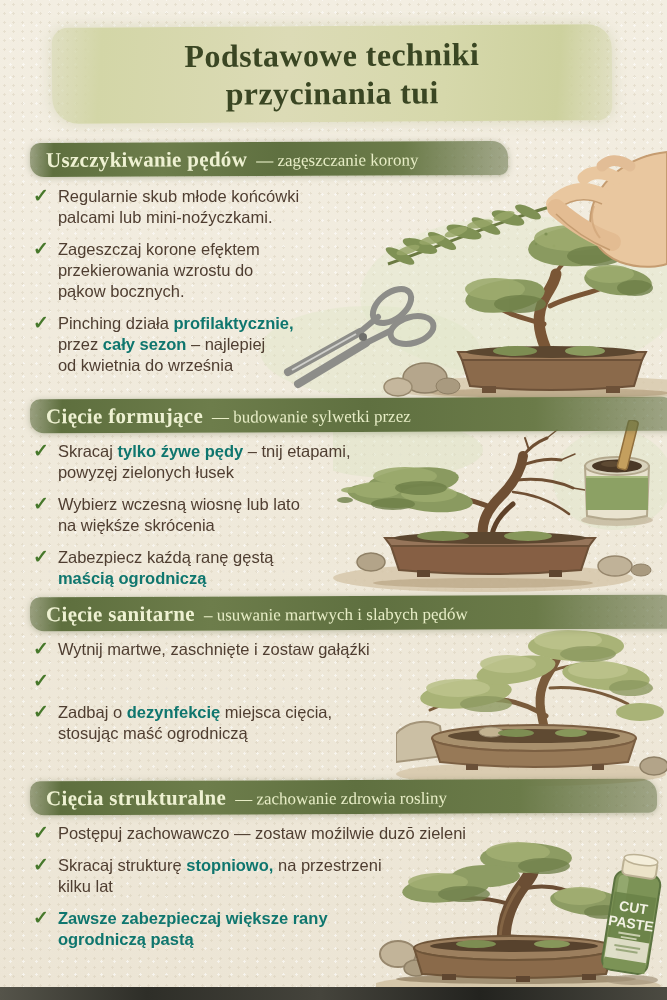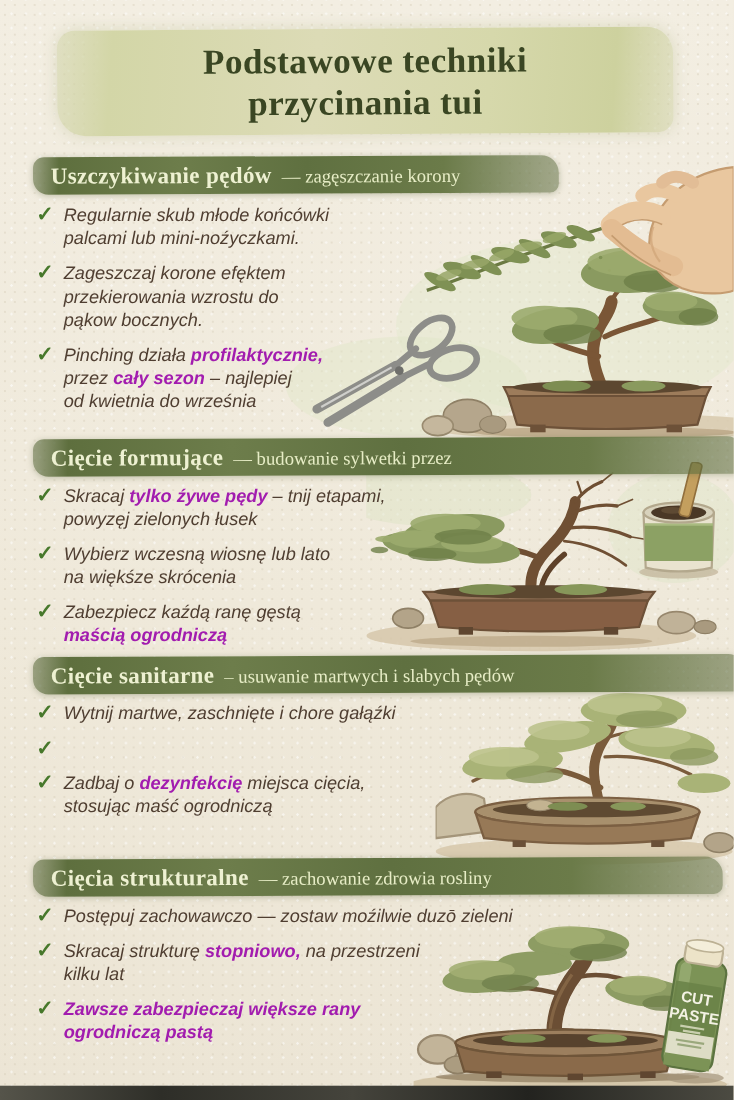--- a/index.html
+++ b/index.html
@@ -41,22 +41,22 @@
     color:#eef1d2;line-height:34px;letter-spacing:.3px;}
   .band-sub{font-family:"Liberation Serif",serif;font-size:17px;color:#e7edc6;}
   #band1{left:30px;top:142px;width:462px;}
   #band2{left:30px;top:398px;width:631px;}
   #band3{left:30px;top:596px;width:632px;}
   #band4{left:30px;top:780px;width:611px;}
   
   .checklist{position:absolute;list-style:none;margin:0;padding:0;z-index:3;}
   .checklist li{display:flex;gap:9px;margin-bottom:11px;align-items:flex-start;}
   .check{color:#47782b;font-size:19px;font-weight:bold;line-height:1.05;flex:0 0 auto;}
-  .bullet-text{font-size:16.5px;line-height:1.27;color:#4f3e31;font-style:italic;}
-  .bullet-text strong{color:#a21caf;}
+  .bullet-text{font-size:16.5px;line-height:1.27;color:#4f3e31;}
+  .bullet-text strong{color:#0f766e;}
   #list1{left:33px;top:186px;width:330px;}
   #list2{left:33px;top:441px;width:345px;}
   #list3{left:33px;top:639px;width:425px;}
   #list4{left:33px;top:823px;width:485px;}
   
   .illu{position:absolute;z-index:1;}
   #illu1{left:250px;top:146px;width:417px;height:252px;}
   #illu2{left:333px;top:420px;width:334px;height:178px;}
   #illu3{left:396px;top:616px;width:271px;height:172px;}
   #illu4{left:376px;top:836px;width:291px;height:164px;}
@@ -120,21 +120,21 @@
         <span class="bullet-text"><span>Wybierz wczesną wiosnę lub lato<br>na więkśze skrócenia</span></span>
       </li>
       <li>
         <span class="check">✓</span>
         <span class="bullet-text"><span>Zabezpiecz kaźdą ranę gęstą<br></span><strong>maścią ogrodniczą</strong></span>
       </li>
     </ul>
   <ul class="checklist" id="list3">
       <li>
         <span class="check">✓</span>
-        <span class="bullet-text"><span>Wytnij martwe, zaschnięte i chore gałąźki</span></span>
+        <span class="bullet-text"><span>Wytnij martwe, zaschnięte i zostaw gałąźki</span></span>
       </li>
       <li>
         <span class="check">✓</span>
       </li>
       <li>
         <span class="check">✓</span>
         <span class="bullet-text"><span>Zadbaj o </span><strong>dezynfekcię</strong><span> miejsca cięcia,<br>stosując maść ogrodniczą</span></span>
       </li>
     </ul>
   <ul class="checklist" id="list4">

